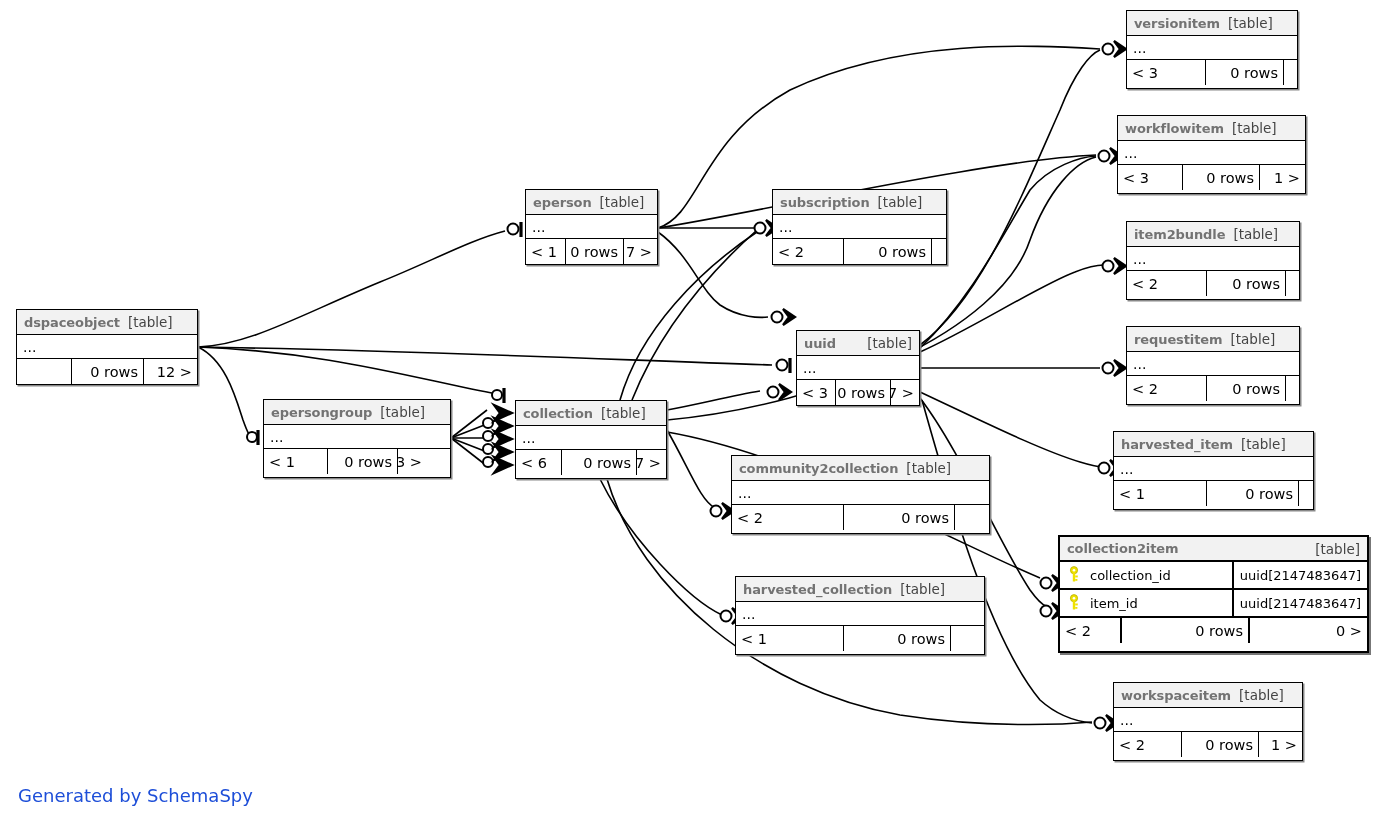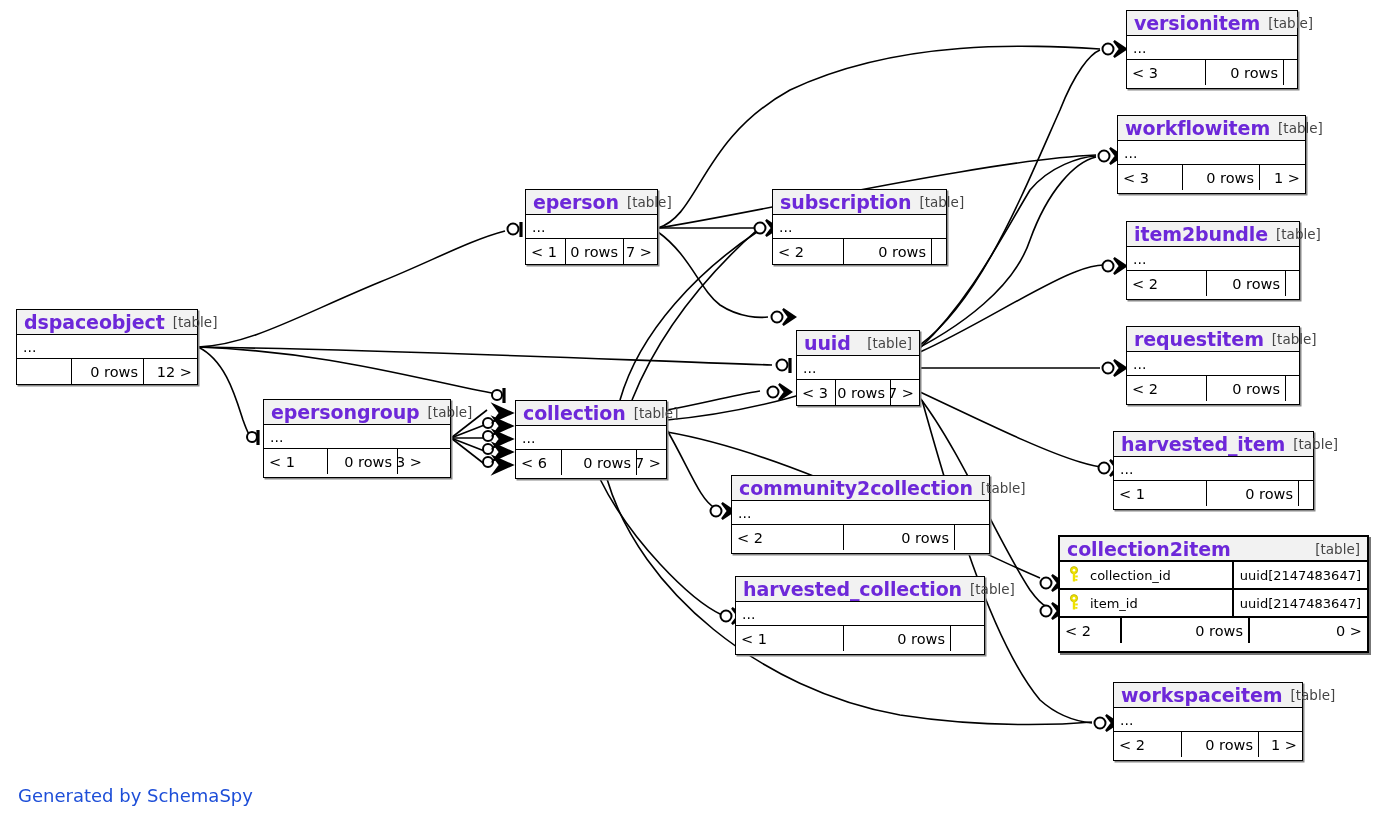--- a/index.html
+++ b/index.html
@@ -44,22 +44,22 @@
     height: 25px;
     display: flex;
     align-items: center;
     padding: 0 7px;
     white-space: nowrap;
     box-sizing: border-box;
   }
   .tbl.emph .hdr { border-bottom: 2px solid #000000; }
   .tbl .hdr .tname {
     font-weight: bold;
-    font-size: 19px;
-    color: #6d28d9;
+    font-size: 13px;
+    color: #737373;
     letter-spacing: -0.1px;
   }
   .tbl .hdr .ttag {
     font-size: 13.5px;
     color: #444444;
     margin-left: 8px;
   }
   .tbl .hdr.spread { justify-content: space-between; }
   .tbl .hdr.spread .ttag { margin-left: 0; }
   .tbl .ellipsis {
@@ -447,21 +447,21 @@
           <span class="tname">collection</span>
           <span class="ttag">[table]</span>
         </div>
         <div class="ellipsis">...</div>
         <div class="foot">
           <div class="fc left" style="width: 45px; flex: 0 0 auto;">&lt; 6</div>
           <div class="fc right" style="width: 75px; flex: 0 0 auto;">0 rows</div>
           <div class="fc right" style="width: 30px; flex: 0 0 auto;">7 &gt;</div>
         </div>
       </div>
-      <div class="tbl" style="left: 731px; top: 475px; width: 259px; height: 79px;">
+      <div class="tbl" style="left: 731px; top: 455px; width: 259px; height: 79px;">
         <div class="hdr">
           <span class="tname">community2collection</span>
           <span class="ttag">[table]</span>
         </div>
         <div class="ellipsis">...</div>
         <div class="foot">
           <div class="fc left" style="width: 111px; flex: 0 0 auto;">&lt; 2</div>
           <div class="fc right" style="width: 111px; flex: 0 0 auto;">0 rows</div>
           <div class="fc left" style="width: 35px; flex: 0 0 auto;"></div>
         </div>

